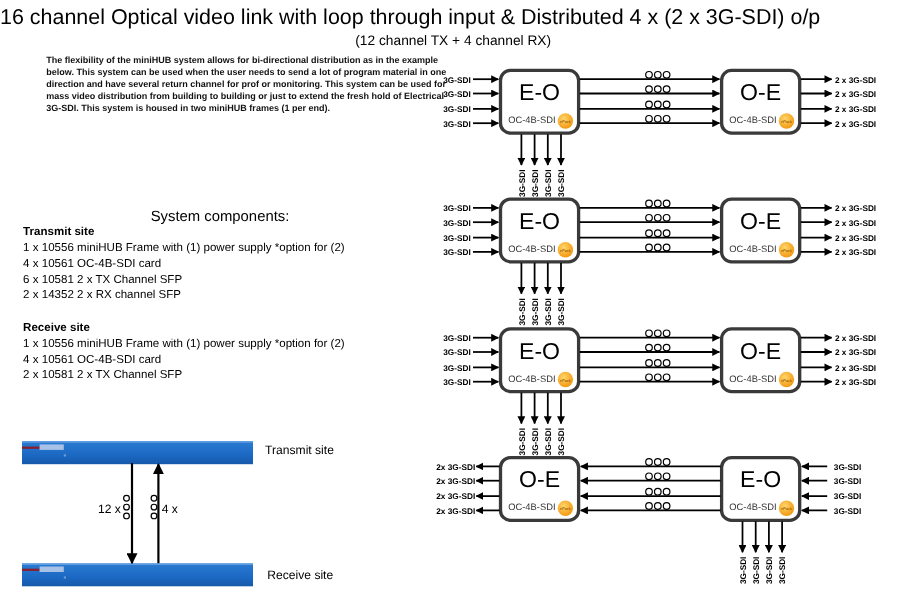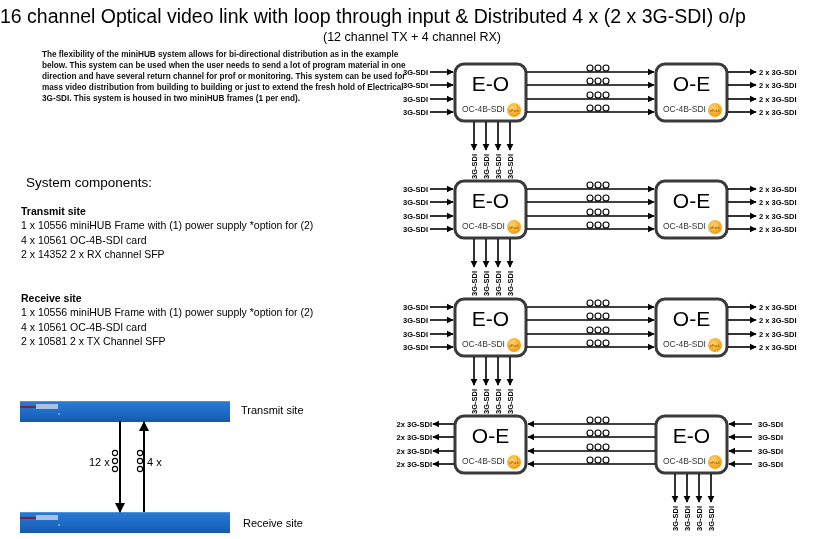--- a/index.html
+++ b/index.html
@@ -1,20 +1,20 @@
 <!DOCTYPE html>
 <html><head>
 <meta charset="utf-8">
 <style>
   html,body{margin:0;padding:0;background:#fff;}
   body{width:822px;height:539px;position:relative;overflow:hidden;font-family:"Liberation Sans",sans-serif;color:#000;}
   .title{position:absolute;left:0;top:4px;width:822px;text-align:left;font-size:19.5px;line-height:24px;}
   .subtitle{position:absolute;left:1px;top:29px;width:822px;text-align:center;font-size:12.5px;line-height:16px;}
   .intro{position:absolute;left:21px;top:49px;width:370px;font-size:8.2px;line-height:11px;font-weight:bold;color:#111;margin-left:21px;}
-  .comp-title{position:absolute;left:0;top:175px;width:400px;text-align:left;font-size:13.5px;padding-left:26px;}
+  .comp-title{position:absolute;left:0;top:189px;width:400px;text-align:center;font-size:13.5px;}
   .list{position:absolute;left:21px;font-size:10.5px;line-height:14.3px;}
   .list .hd{font-weight:bold;}
   .rack{position:absolute;left:20px;width:210px;height:20px;background:linear-gradient(#2a7ad1,#1b68c2 60%,#1659aa);border-top:1px solid #4d93de;}
   .rack .badge{position:absolute;left:0;top:4px;width:16px;height:2px;background:#8b1e2a;}
   .rack .lab{position:absolute;left:16px;top:2px;width:22px;height:5px;background:#c8d6ec;opacity:.8;}
   .rack .dot{position:absolute;left:38px;top:11px;width:2px;height:2px;background:#6f9ad0;}
   .site-lab{position:absolute;font-size:11px;}
   svg text{font-family:"Liberation Sans",sans-serif;}
 </style>
 </head>
@@ -23,20 +23,21 @@
 <div class="title">16 channel Optical video link with loop through input &amp; Distributed 4 x (2 x 3G-SDI) o/p</div>
 <div class="subtitle">(12 channel TX + 4 channel RX)</div>
 <div class="intro">The flexibility of the miniHUB system allows for bi-directional distribution as in the example below. This system can be used when the user needs to send a lot of program material in one direction and have several return channel for prof or monitoring. This system can be used for mass video distribution from building to building or just to extend the fresh hold of Electrical 3G-SDI. This system is housed in two miniHUB frames (1 per end).</div>
 
 <div class="comp-title">System components:</div>
 
 <div class="list" style="top:204px;">
   <div class="hd">Transmit site</div>
   <div>1 x 10556 miniHUB Frame with (1) power supply *option for (2)</div>
   <div>4 x 10561 OC-4B-SDI card</div>
+  <div>6 x 10581 2 x TX Channel SFP</div>
   <div>2 x 14352 2 x RX channel SFP</div>
 </div>
 <div class="list" style="top:291px;">
   <div class="hd">Receive site</div>
   <div>1 x 10556 miniHUB Frame with (1) power supply *option for (2)</div>
   <div>4 x 10561 OC-4B-SDI card</div>
   <div>2 x 10581 2 x TX Channel SFP</div>
 </div>
 
 <div class="rack" style="top:401px;">

